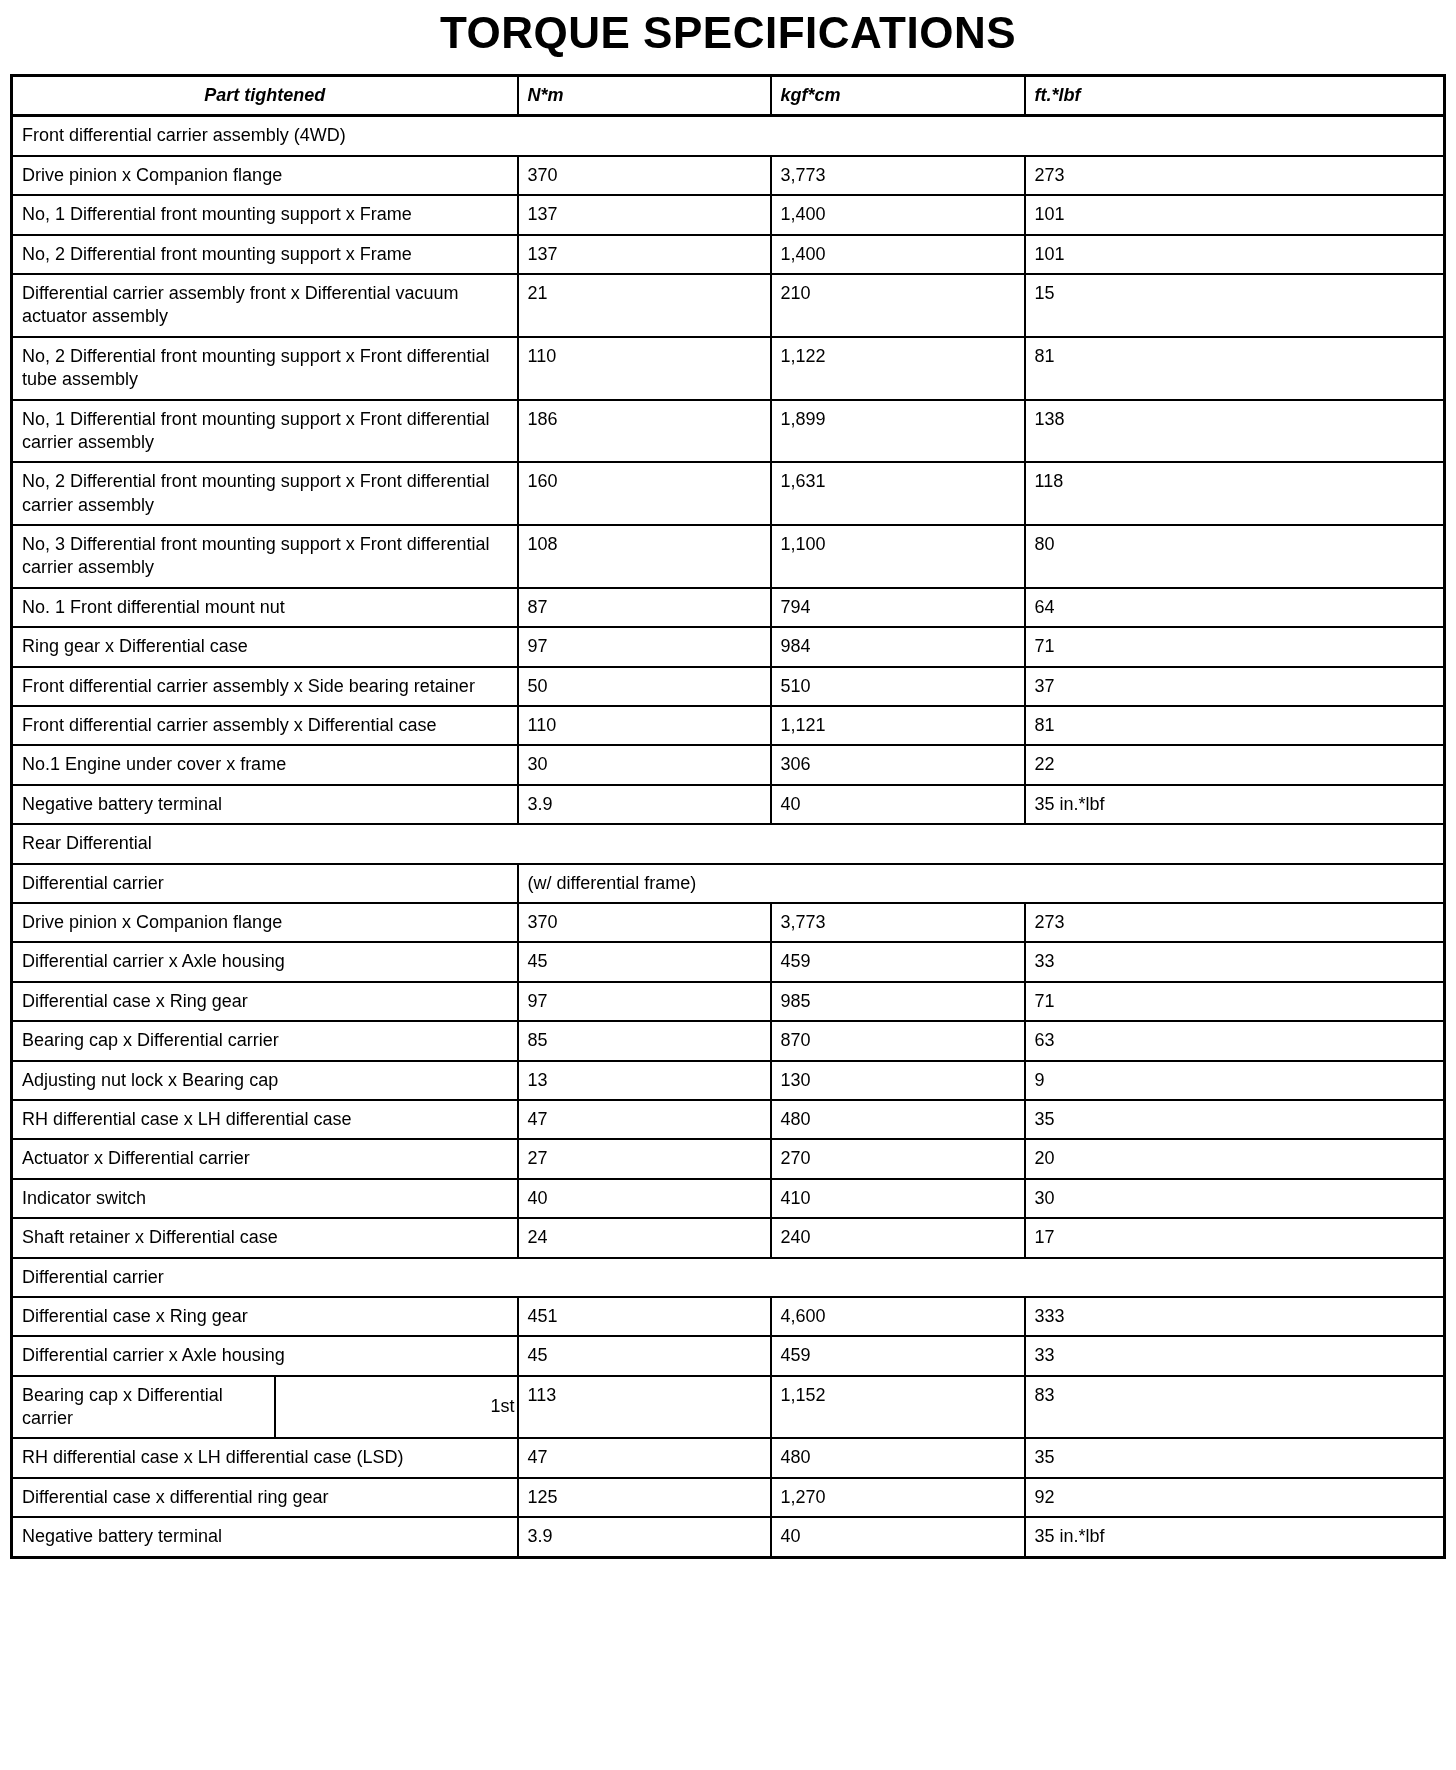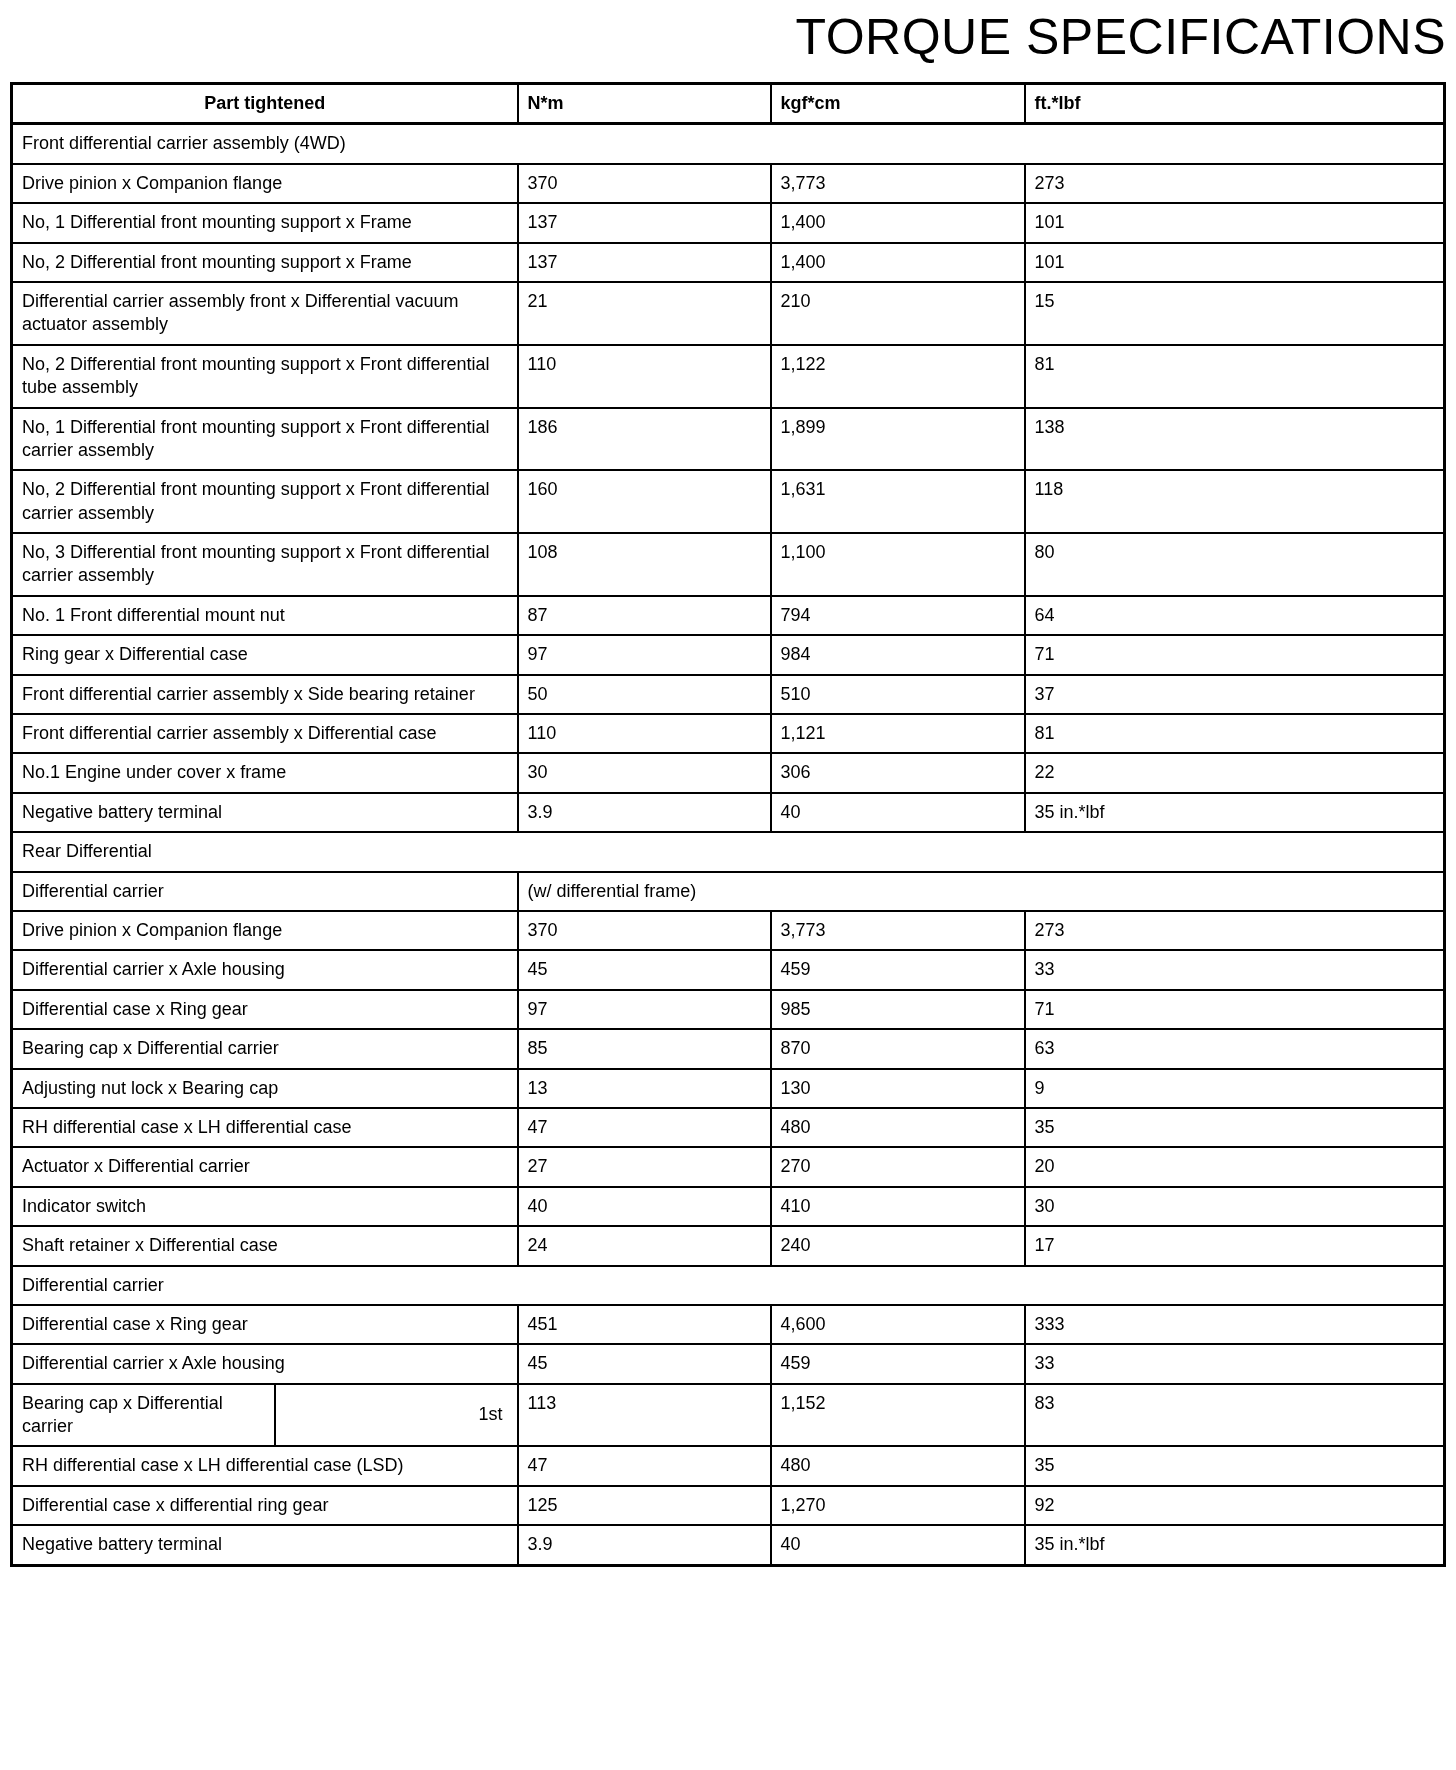--- a/index.html
+++ b/index.html
@@ -5,23 +5,23 @@
   * { box-sizing: border-box; }
   html, body { margin: 0; padding: 0; background: #ffffff; }
   body {
     width: 1456px;
     min-height: 1770px;
     font-family: "Liberation Sans", sans-serif;
     color: #000;
   }
   .page { padding: 6px 10px 10px 10px; }
   .page-title {
-    text-align: right;
-    font-weight: 400;
-    font-size: 50px;
+    text-align: center;
+    font-weight: 700;
+    font-size: 44px;
     letter-spacing: 0.5px;
     margin: 2px 0 16px 0;
   }
   table.torque-table {
     width: 1436px;
     border-collapse: collapse;
     table-layout: fixed;
     border: 3px solid #000;
   }
   .torque-table th,
@@ -30,40 +30,41 @@
     padding: 7px 9px;
     font-size: 18px;
     line-height: 1.3;
     vertical-align: top;
     text-align: left;
     word-wrap: break-word;
   }
   .torque-table thead th {
     font-weight: 700;
     border-bottom: 3px solid #000;
+    font-style: italic;
   }
   th.part-header { text-align: center; }
   td.section-cell { }
   td.split-cell { padding: 0; }
   .split-inner {
     display: flex;
     align-items: stretch;
     min-height: 100%;
   }
   .split-part {
     width: 50.7%;
     padding: 7px 9px;
   }
   .split-step {
     flex: 1;
     border-left: 2px solid #000;
     display: flex;
     align-items: center;
     justify-content: flex-end;
-    padding: 7px 14px;
+    padding: 7px 2px;
     margin-left: 6px;
   }
 </style>
 </head>
 <body>
 
 <div class="page">
   <h1 class="page-title">TORQUE SPECIFICATIONS</h1>
 
   <table class="torque-table">

